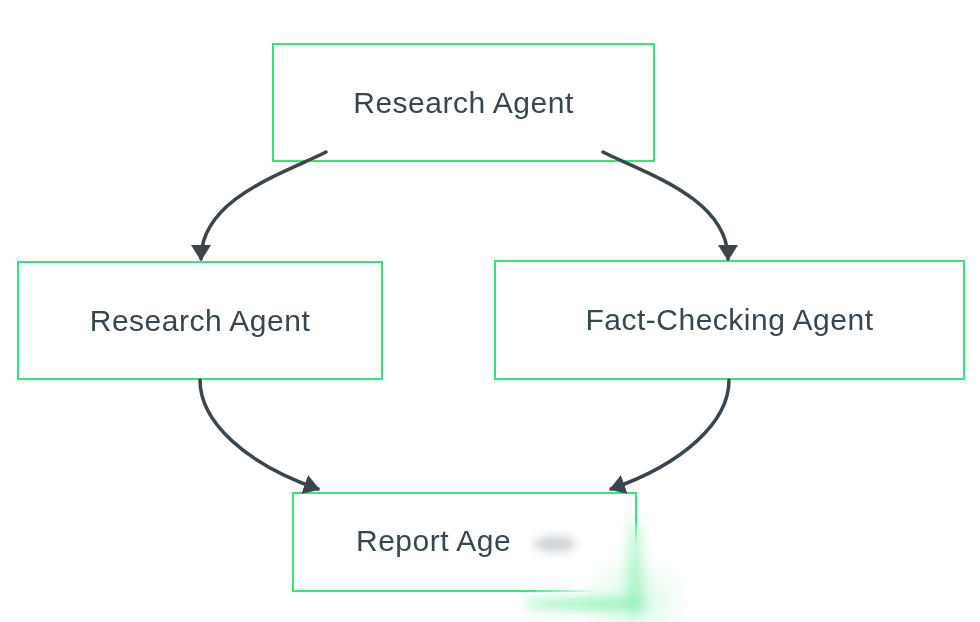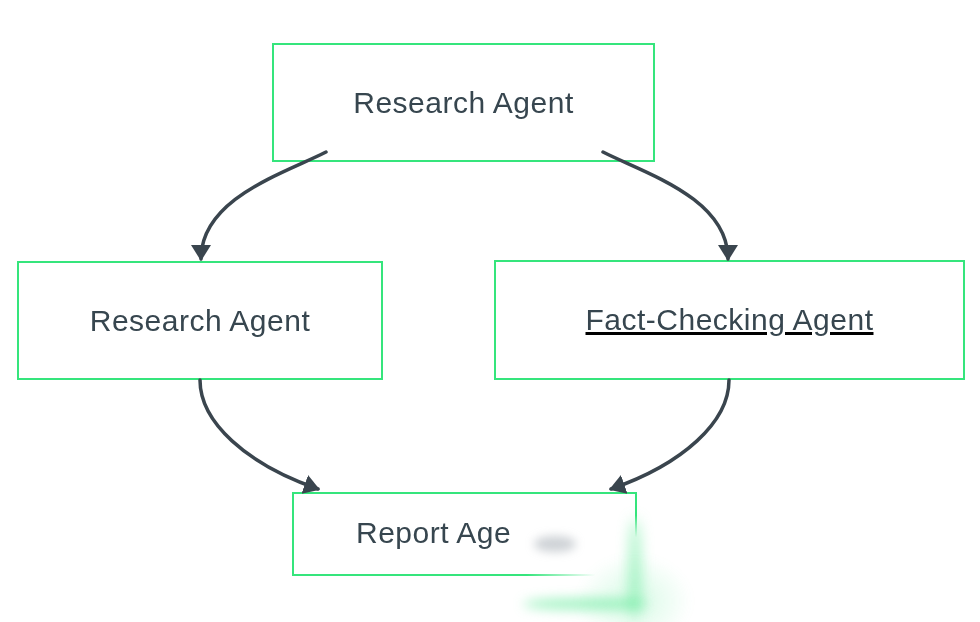--- a/index.html
+++ b/index.html
@@ -27,23 +27,23 @@
     z-index:2;
   }
   .node .label{
     color:var(--text);
     font-size:30px;
     letter-spacing:0.5px;
     white-space:nowrap;
   }
   .node-research{left:272px;top:43px;width:383px;height:119px;}
   .node-analysis{left:17px;top:261px;width:366px;height:119px;}
-  .node-factcheck{left:494px;top:260px;width:471px;height:120px;text-decoration:underline;}
+  .node-factcheck{left:494px;top:260px;width:471px;height:120px;}
   .node-report{
-    left:292px;top:492px;width:345px;height:84px;
+    left:292px;top:492px;width:345px;height:100px;
     border:none;display:block;
   }
   .node-report .label{
     position:absolute;left:64px;top:50%;
     transform:translateY(-54%);
     z-index:2;
   }
   
   .b{position:absolute;display:block;z-index:1;}
   .bt{left:0;top:0;width:100%;height:2px;background:var(--accent);}

